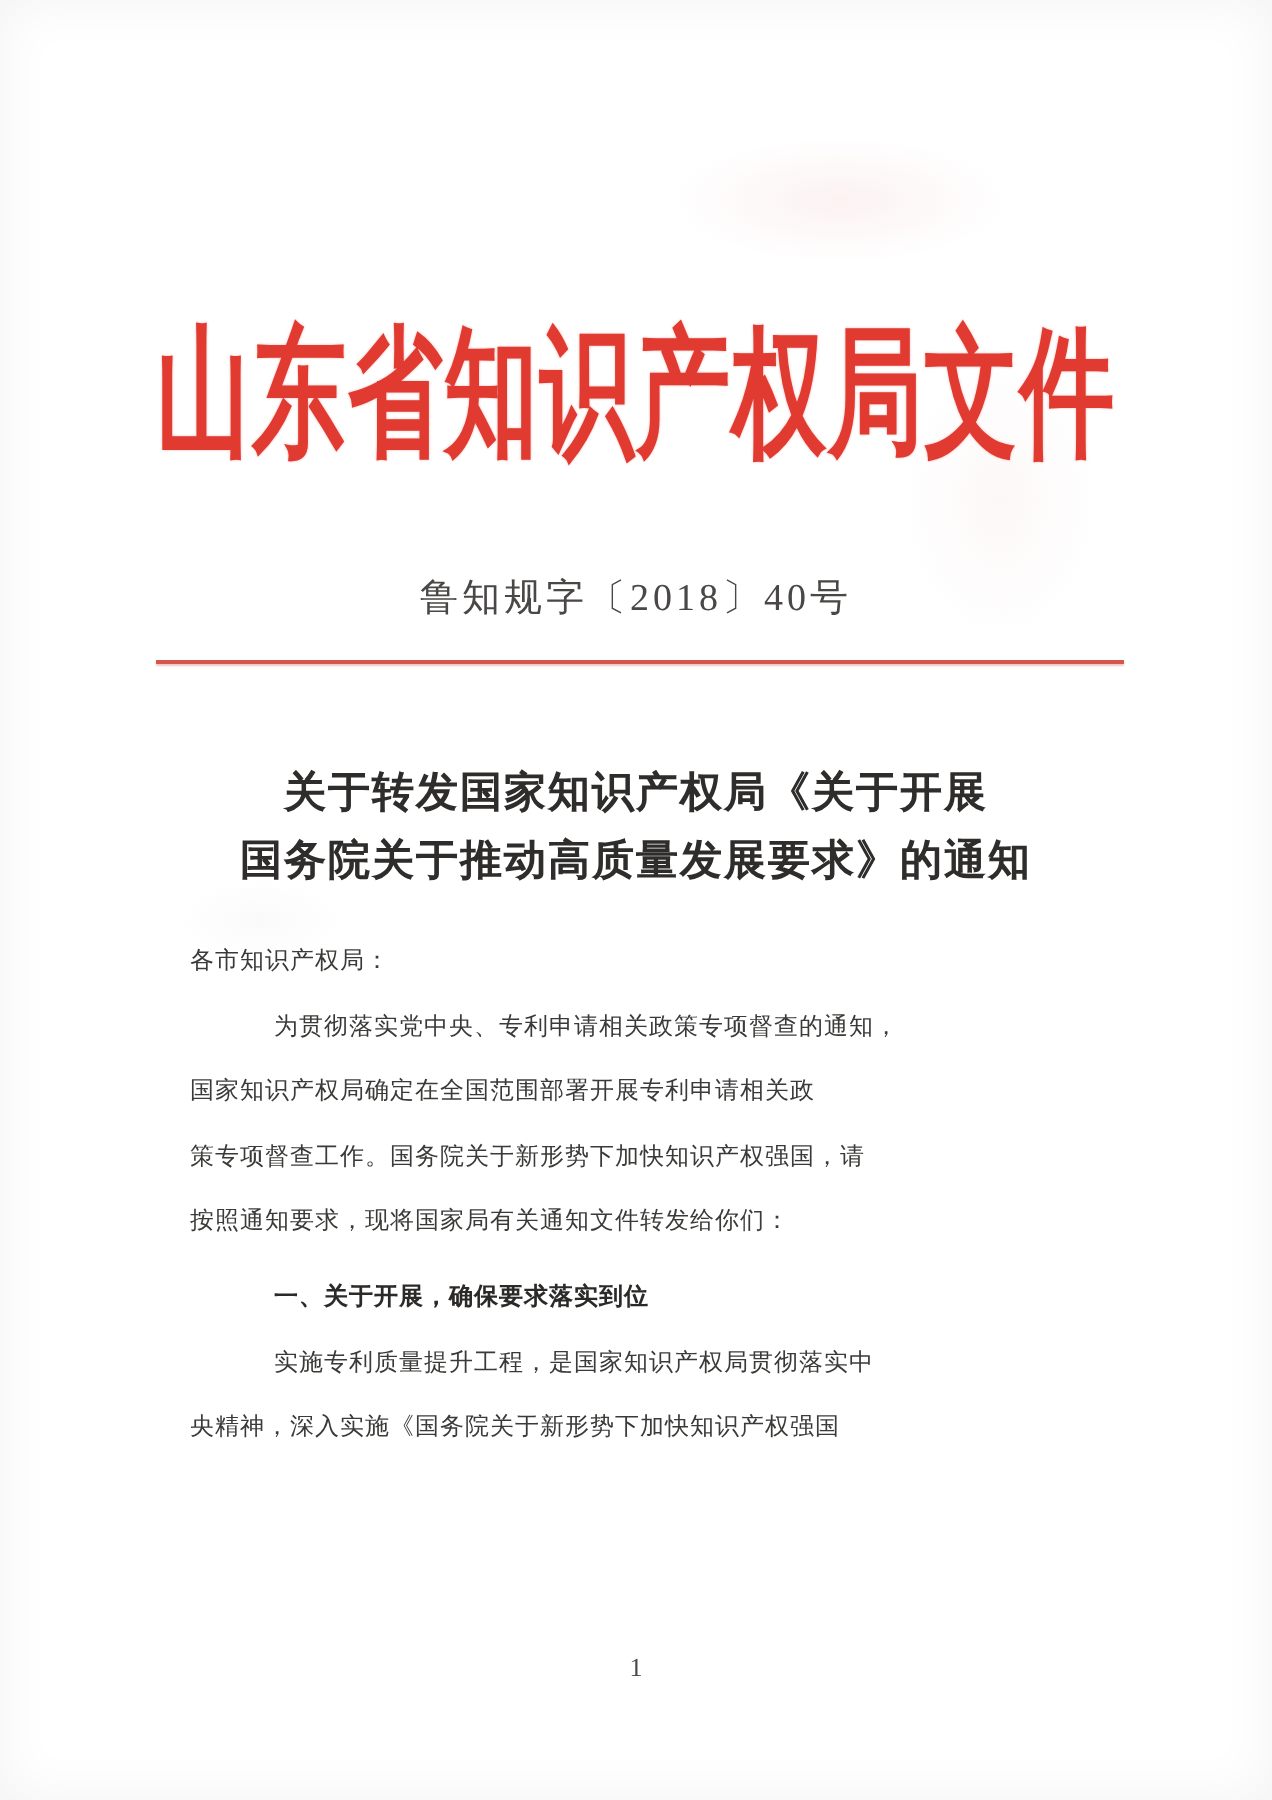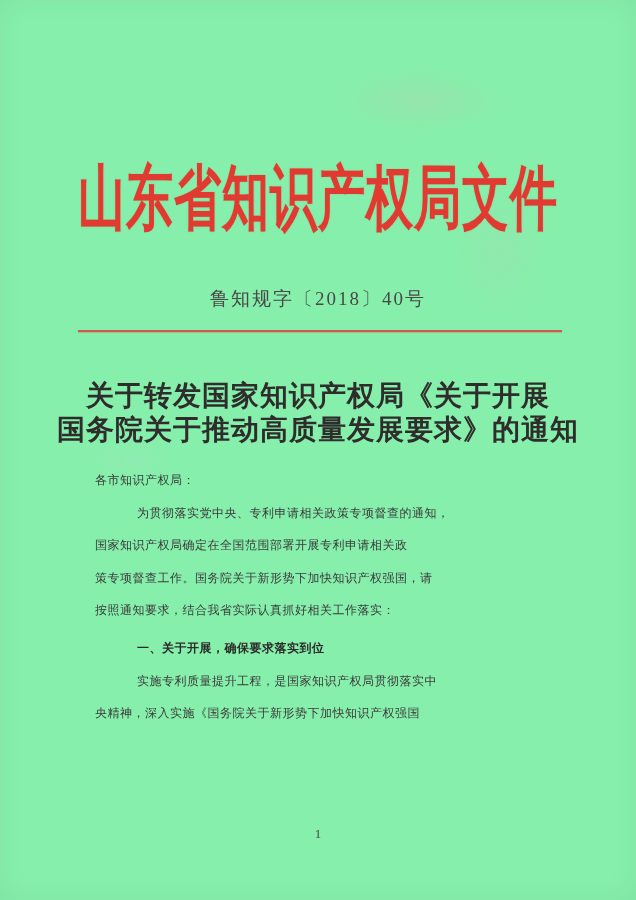--- a/index.html
+++ b/index.html
@@ -5,21 +5,21 @@
   * { margin: 0; padding: 0; box-sizing: border-box; }
   html, body { width: 636px; height: 900px; }
   body {
     font-family: "Liberation Serif", "DejaVu Serif", serif;
     background: #e8e8e6;
   }
   .page {
     position: relative;
     width: 636px;
     height: 900px;
-    background: #86efac;
+    background: #ffffff;
     overflow: hidden;
     box-shadow: inset 0 0 28px rgba(0,0,0,0.05);
   }
   
   .artifact {
     position: absolute;
     pointer-events: none;
     opacity: 0.55;
   }
   .artifact-1 {
@@ -70,21 +70,21 @@
     height: 2px;
     background: #d4574f;
     box-shadow: 0 1px 1px rgba(212,87,79,0.35);
   }
   .notice-title {
     position: absolute;
     left: 0; top: 379px;
     width: 100%;
     text-align: center;
     font-weight: bold;
-    font-size: 28px;
+    font-size: 21px;
     line-height: 34px;
     letter-spacing: 1px;
     color: #2e2d2b;
   }
   .body-text {
     position: absolute;
     left: 95px; top: 464px;
     width: 476px;
     font-size: 12px;
     line-height: 32.6px;
@@ -128,21 +128,21 @@
   <div class="notice-title">
     <div>关于转发国家知识产权局《关于开展</div>
     <div>国务院关于推动高质量发展要求》的通知</div>
   </div>
 
   <div class="body-text">
     <div class="line">各市知识产权局：</div>
     <div class="line indent">为贯彻落实党中央、专利申请相关政策专项督查的通知，</div>
     <div class="line">国家知识产权局确定在全国范围部署开展专利申请相关政</div>
     <div class="line">策专项督查工作。国务院关于新形势下加快知识产权强国，请</div>
-    <div class="line">按照通知要求，结合我省实际认真抓好相关工作落实：</div>
+    <div class="line">按照通知要求，现将国家局有关通知文件转发给你们：</div>
     <div class="line indent heading">一、关于开展，确保要求落实到位</div>
     <div class="line indent">实施专利质量提升工程，是国家知识产权局贯彻落实中</div>
     <div class="line">央精神，深入实施《国务院关于新形势下加快知识产权强国</div>
   </div>
 
   <div class="page-number">1</div>
 
 </div>
 
 </body></html>

